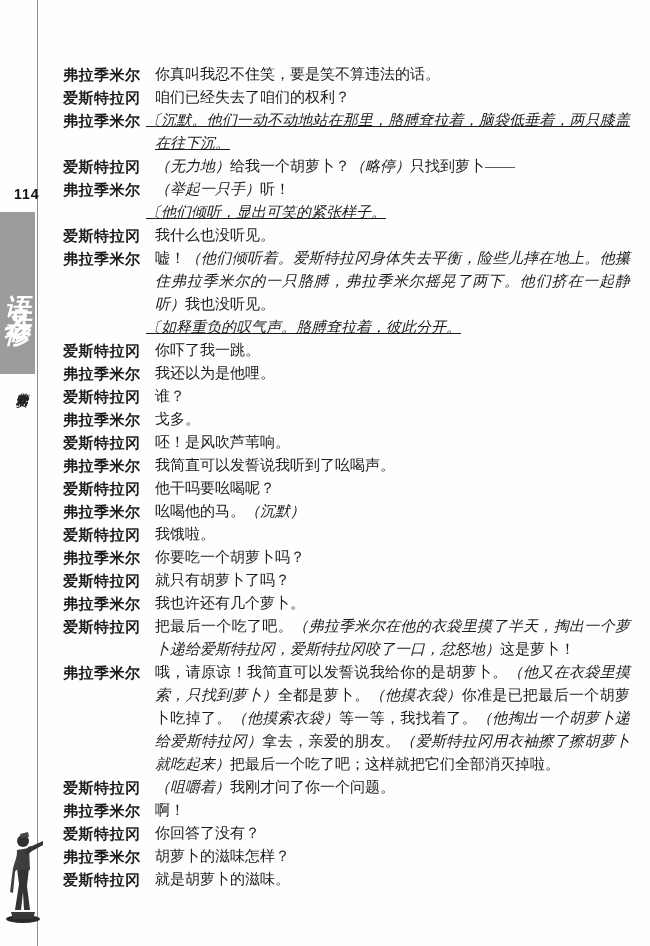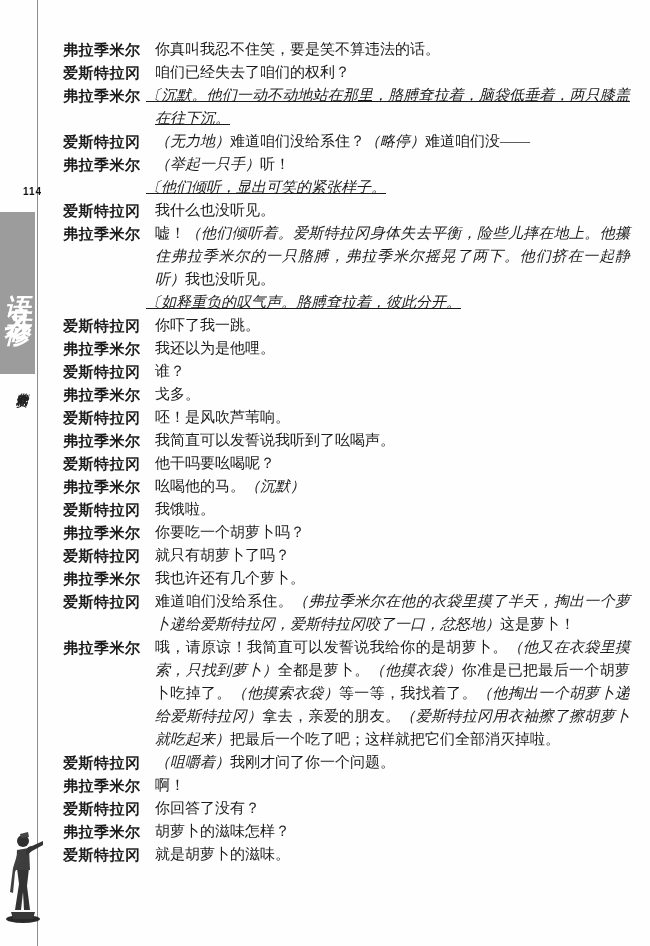--- a/index.html
+++ b/index.html
@@ -9,23 +9,23 @@
     background:#fefefe;
     overflow:hidden;
     font-family:"Liberation Serif", serif;
     color:#1b1b1b;
   }
   .divider{
     position:absolute;left:37px;top:0;bottom:0;width:1px;
     background:#8d8d8d;
   }
   .pagenum{
-    position:absolute;left:23px;top:186px;
+    position:absolute;left:14px;top:186px;
     font-family:"Liberation Sans", sans-serif;
-    font-size:10px;font-weight:bold;letter-spacing:1px;color:#111;
+    font-size:14px;font-weight:bold;letter-spacing:1px;color:#111;
   }
   .series-box{
     position:absolute;left:0;top:212px;width:35px;height:162px;
     background:#9c9c9c;
     display:flex;align-items:center;justify-content:center;
   }
   .series-text{
     writing-mode:vertical-rl;text-orientation:upright;
     color:#ffffff;font-size:25px;font-weight:bold;font-style:italic;
     letter-spacing:9px;line-height:35px;
@@ -34,21 +34,21 @@
   }
   .course-title{
     position:absolute;left:13px;top:383px;
     writing-mode:vertical-rl;text-orientation:upright;
     font-size:12px;letter-spacing:0.5px;color:#222;
     font-family:"Liberation Serif", serif;
     font-style:italic;
   }
   .statue{position:absolute;left:2px;top:820px;}
   .content{
-    position:absolute;left:63px;top:38px;width:567px;
+    position:absolute;left:63px;top:63px;width:567px;
     font-size:15px;line-height:23px;
     text-align:justify;
   }
   .turn{position:relative;padding-left:92px;}
   .speaker{
     position:absolute;left:0;top:0;width:88px;
     font-family:"Liberation Sans", sans-serif;
     font-weight:bold;letter-spacing:0.5px;white-space:nowrap;
   }
   .speech{min-height:23px;}
@@ -91,21 +91,21 @@
         <div class="speech"><span class="seg-d">咱们已经失去了咱们的权利？</span></div>
       </div>
       <div class="turn">
         <span class="speaker">弗拉季米尔</span>
       </div>
       <div class="turn stage-row">
         <div class="speech"><span class="seg-s">〔沉默。他们一动不动地站在那里，胳膊耷拉着，脑袋低垂着，两只膝盖在往下沉。</span></div>
       </div>
       <div class="turn">
         <span class="speaker">爱斯特拉冈</span>
-        <div class="speech"><span class="seg-s">（无力地）</span><span class="seg-d">难道咱们没给系住？</span><span class="seg-s">（略停）</span><span class="seg-d">难道咱们没——</span></div>
+        <div class="speech"><span class="seg-s">（无力地）</span><span class="seg-d">给我一个胡萝卜？</span><span class="seg-s">（略停）</span><span class="seg-d">只找到萝卜——</span></div>
       </div>
       <div class="turn">
         <span class="speaker">弗拉季米尔</span>
         <div class="speech"><span class="seg-s">（举起一只手）</span><span class="seg-d">听！</span></div>
       </div>
       <div class="turn stage-row">
         <div class="speech"><span class="seg-s">〔他们倾听，显出可笑的紧张样子。</span></div>
       </div>
       <div class="turn">
         <span class="speaker">爱斯特拉冈</span>
@@ -161,21 +161,21 @@
       <div class="turn">
         <span class="speaker">爱斯特拉冈</span>
         <div class="speech"><span class="seg-d">就只有胡萝卜了吗？</span></div>
       </div>
       <div class="turn">
         <span class="speaker">弗拉季米尔</span>
         <div class="speech"><span class="seg-d">我也许还有几个萝卜。</span></div>
       </div>
       <div class="turn">
         <span class="speaker">爱斯特拉冈</span>
-        <div class="speech"><span class="seg-d">难道咱们没给系住。</span><span class="seg-s">（弗拉季米尔在他的衣袋里摸了半天，掏出一个萝卜递给爱斯特拉冈，爱斯特拉冈咬了一口，忿怒地）</span><span class="seg-d">这是萝卜！</span></div>
+        <div class="speech"><span class="seg-d">把最后一个吃了吧。</span><span class="seg-s">（弗拉季米尔在他的衣袋里摸了半天，掏出一个萝卜递给爱斯特拉冈，爱斯特拉冈咬了一口，忿怒地）</span><span class="seg-d">这是萝卜！</span></div>
       </div>
       <div class="turn">
         <span class="speaker">弗拉季米尔</span>
         <div class="speech"><span class="seg-d">哦，请原谅！我简直可以发誓说我给你的是胡萝卜。</span><span class="seg-s">（他又在衣袋里摸索，只找到萝卜）</span><span class="seg-d">全都是萝卜。</span><span class="seg-s">（他摸衣袋）</span><span class="seg-d">你准是已把最后一个胡萝卜吃掉了。</span><span class="seg-s">（他摸索衣袋）</span><span class="seg-d">等一等，我找着了。</span><span class="seg-s">（他掏出一个胡萝卜递给爱斯特拉冈）</span><span class="seg-d">拿去，亲爱的朋友。</span><span class="seg-s">（爱斯特拉冈用衣袖擦了擦胡萝卜就吃起来）</span><span class="seg-d">把最后一个吃了吧；这样就把它们全部消灭掉啦。</span></div>
       </div>
       <div class="turn">
         <span class="speaker">爱斯特拉冈</span>
         <div class="speech"><span class="seg-s">（咀嚼着）</span><span class="seg-d">我刚才问了你一个问题。</span></div>
       </div>
       <div class="turn">

